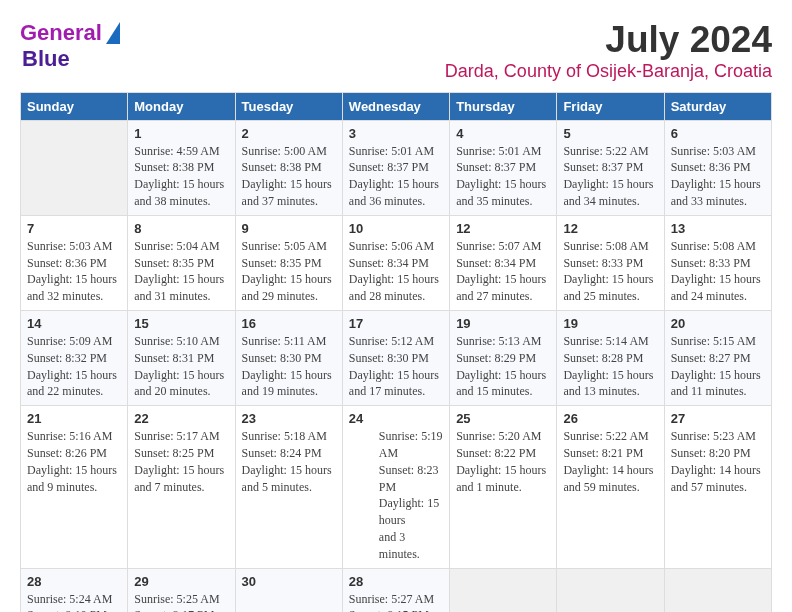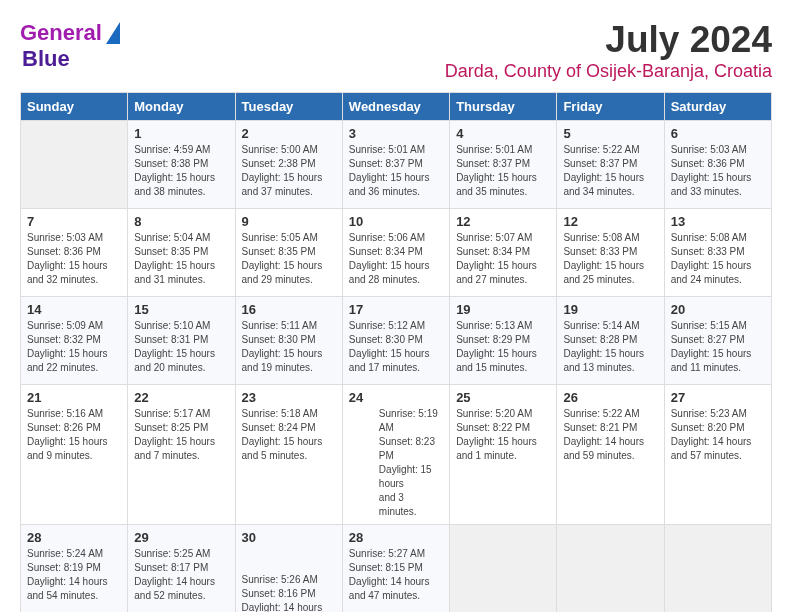--- a/index.html
+++ b/index.html
@@ -77,23 +77,24 @@
       background-color: #fff;
     }
     .day-number {
       font-size: 13px;
       font-weight: bold;
       color: #333;
       display: block;
       margin-bottom: 2px;
     }
     .cell-content {
-      font-size: 10px;
+      font-size: 12px;
       line-height: 1.4;
       color: #444;
+      font-family: Liberation Serif, serif;
     }
     .empty-cell {
       background-color: #f0f0f0 !important;
     }
   </style>
 </head>
 <body>
 
 <div class="header-section">
   <div class="logo">
@@ -127,21 +128,21 @@
         <td>
           <span class="day-number">1</span>
           <div class="cell-content" style="white-space: pre-line;">Sunrise: 4:59 AM
 Sunset: 8:38 PM
 Daylight: 15 hours
 and 38 minutes.</div>
         </td>
         <td>
           <span class="day-number">2</span>
           <div class="cell-content" style="white-space: pre-line;">Sunrise: 5:00 AM
-Sunset: 2:38 PM
+Sunset: 8:38 PM
 Daylight: 15 hours
 and 37 minutes.</div>
         </td>
         <td>
           <span class="day-number">3</span>
           <div class="cell-content" style="white-space: pre-line;">Sunrise: 5:01 AM
 Sunset: 8:37 PM
 Daylight: 15 hours
 and 36 minutes.</div>
         </td>

